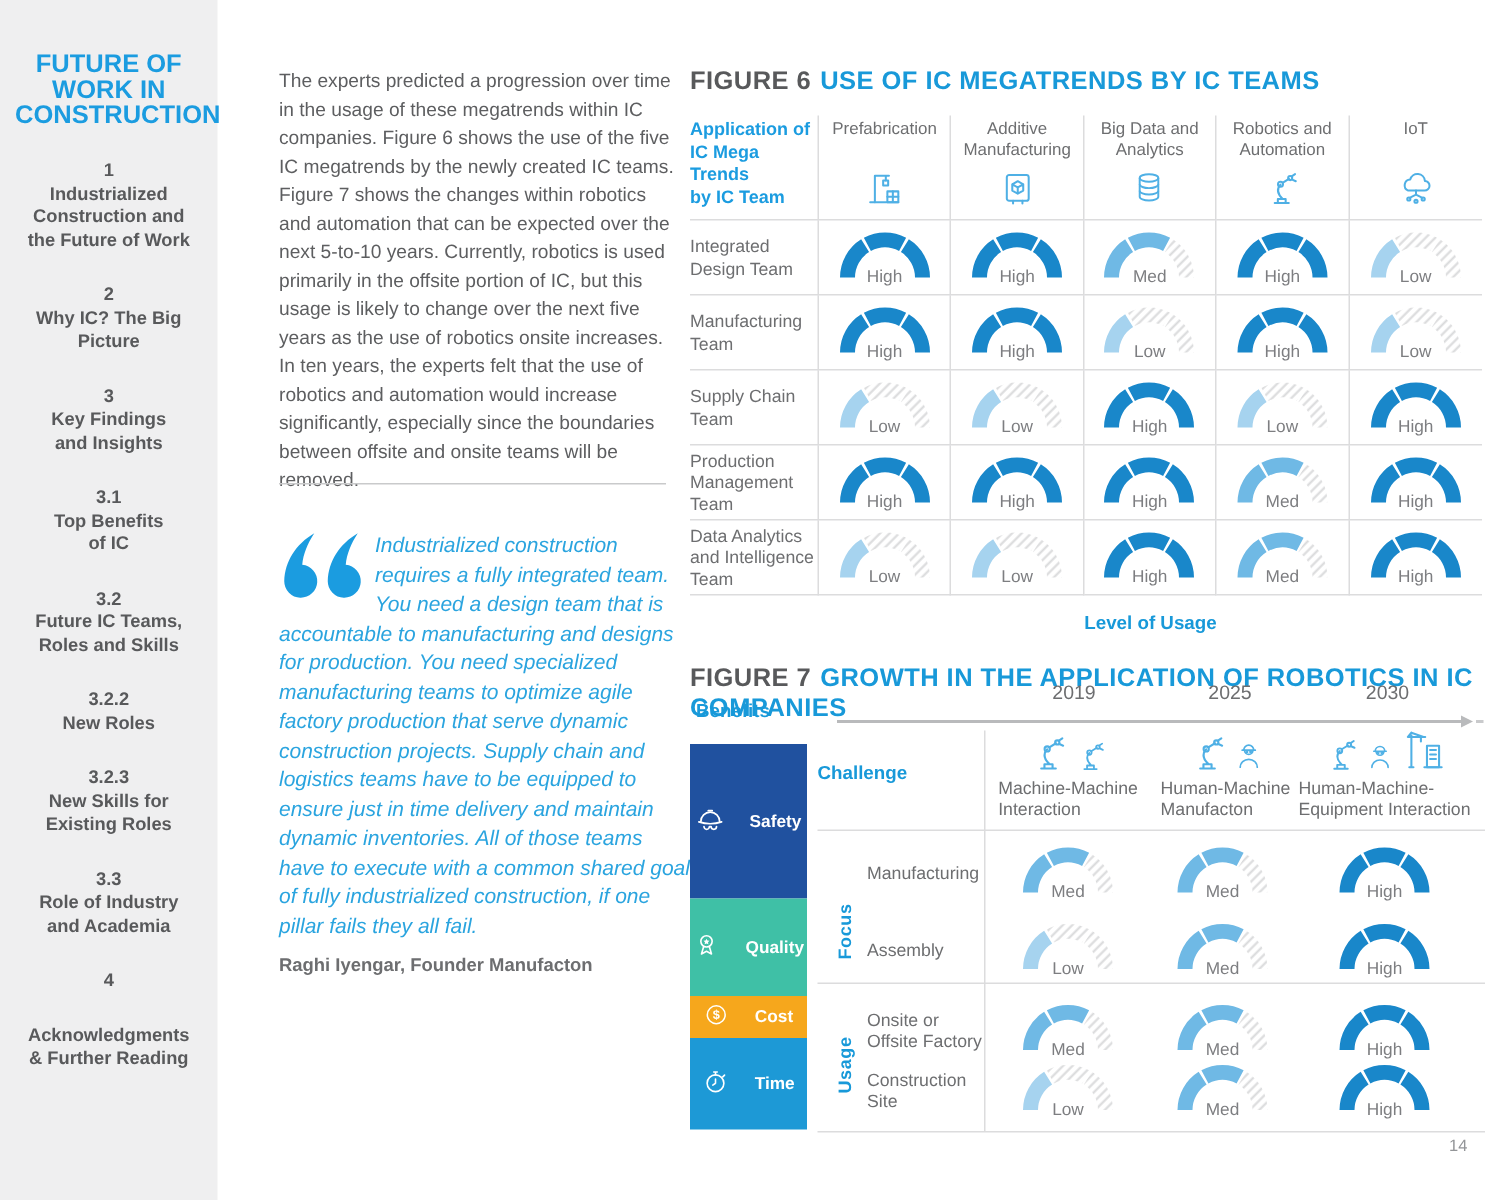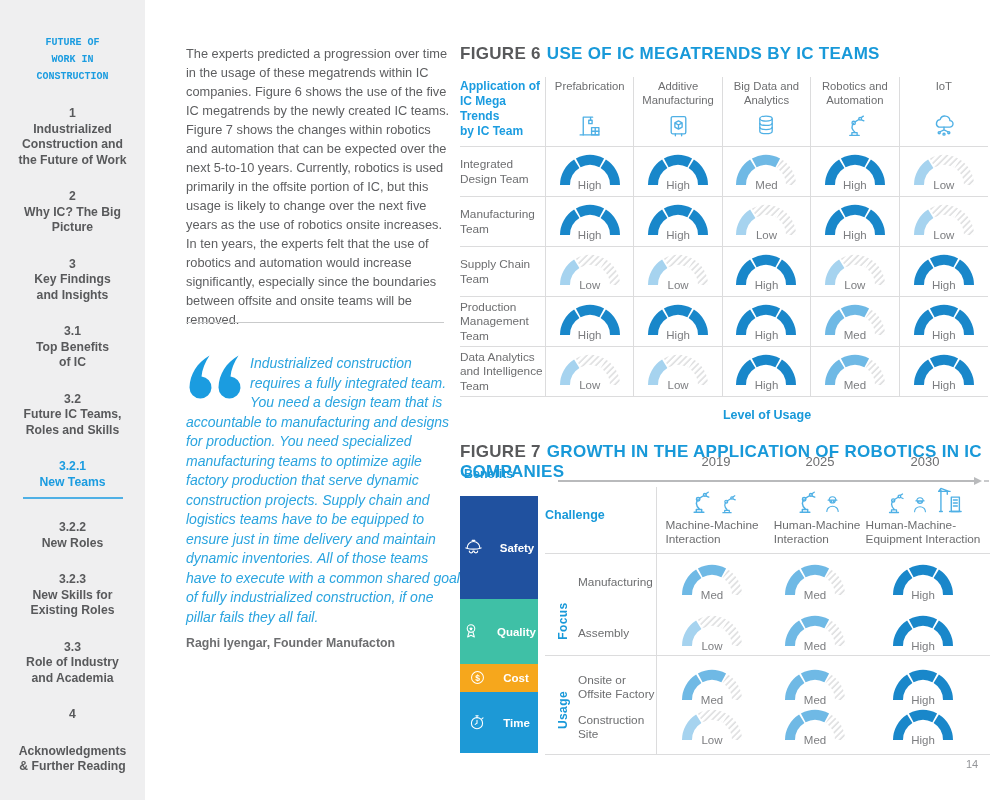--- a/index.html
+++ b/index.html
@@ -2,21 +2,21 @@
 <html><head>
 <meta charset="utf-8">
 <style>
   html,body{margin:0;padding:0;background:#fff;}
   #page{position:relative;width:997px;height:800px;background:#ffffff;overflow:hidden;
         font-family:"Liberation Sans",sans-serif;}
   .pre{white-space:pre-line;}
 
   
   .sidebar{position:absolute;left:0;top:0;width:145px;height:800px;background:#efeff0;text-align:center;}
-  .sidebar-title{margin:34px 10px 0;color:#1b9ce0;font-weight:bold;font-size:10px;line-height:17px;font-family:Liberation Mono, monospace;}
+  .sidebar-title{margin:34px 10px 0;color:#1b9ce0;font-weight:bold;font-size:17px;line-height:17px;}
   .toc-item{margin-top:21px;color:#58595b;font-weight:bold;font-size:12.2px;line-height:15.5px;cursor:default;}
   .toc-item .num{display:block;}
   .toc-item.active{color:#1b9ce0;}
   .toc-item.active .underline{display:block;width:100px;height:2px;background:#4fb0e5;margin:7px auto 0;}
 
   
   .body-text{position:absolute;left:186px;top:44px;width:266px;color:#5d5e60;font-size:12.8px;line-height:19px;}
   .divider{position:absolute;left:186px;top:322px;width:258px;height:1px;background:#c9cacb;}
   .quote{position:absolute;left:186px;top:354px;width:274px;}
   .quote-mark{float:left;width:64px;height:52px;}
@@ -94,25 +94,20 @@
     <div class="toc-item">
       <span class="num">3.1</span>
       <span class="pre">Top Benefits
 of IC</span>
     </div>
     <div class="toc-item">
       <span class="num">3.2</span>
       <span class="pre">Future IC Teams,
 Roles and Skills</span>
     </div>
-    <div class="toc-item active">
-      <span class="num">3.2.1</span>
-      <span class="pre">New Teams</span>
-      <span class="underline"></span>
-    </div>
     <div class="toc-item">
       <span class="num">3.2.2</span>
       <span class="pre">New Roles</span>
     </div>
     <div class="toc-item">
       <span class="num">3.2.3</span>
       <span class="pre">New Skills for
 Existing Roles</span>
     </div>
     <div class="toc-item">
@@ -711,21 +706,21 @@
           <path d="M18.4 4.4 l2.1 -1.4 M18.7 6.5 l2.3 1"></path>
         </svg>
         <svg width="21" height="21" viewBox="0 0 24 24" fill="none" stroke="#4fb0e5" stroke-width="1.3" stroke-linecap="round" stroke-linejoin="round">
           <path d="M8.2 7 a3.8 3.8 0 0 1 7.6 0 M7 7 h10 M8.8 7 a3.2 3.2 0 0 0 6.4 0"></path>
           <circle cx="10.6" cy="8.2" r="0.5" fill="#4fb0e5"></circle>
             <circle cx="13.4" cy="8.2" r="0.5" fill="#4fb0e5"></circle>
           <path d="M5.5 20 a6.5 6 0 0 1 13 0"></path>
         </svg>
       </div>
       <div class="f7-chal-caption pre">Human-Machine
-Interaction</div>
+Manufacton</div>
     </div>
 
     <div class="f7-chal-col" style="left:398px;">
       <div class="f7-chal-icons">
         <svg width="24" height="24" viewBox="0 0 24 24" fill="none" stroke="#4fb0e5" stroke-width="1.3" stroke-linecap="round" stroke-linejoin="round">
           <path d="M7.5 21.5 h9 M9.5 21.5 v-2.6 h5 v2.6 M12.6 18.8 c-3.4 -3.2 -3.8 -6.5 -1.4 -9.1"></path>
           <circle cx="11.2" cy="9.5" r="1.6"></circle>
             <path d="M12.5 8.5 L16.6 6"></path>
             <circle cx="17.4" cy="5.5" r="1.3"></circle>
           <path d="M18.4 4.4 l2.1 -1.4 M18.7 6.5 l2.3 1"></path>

